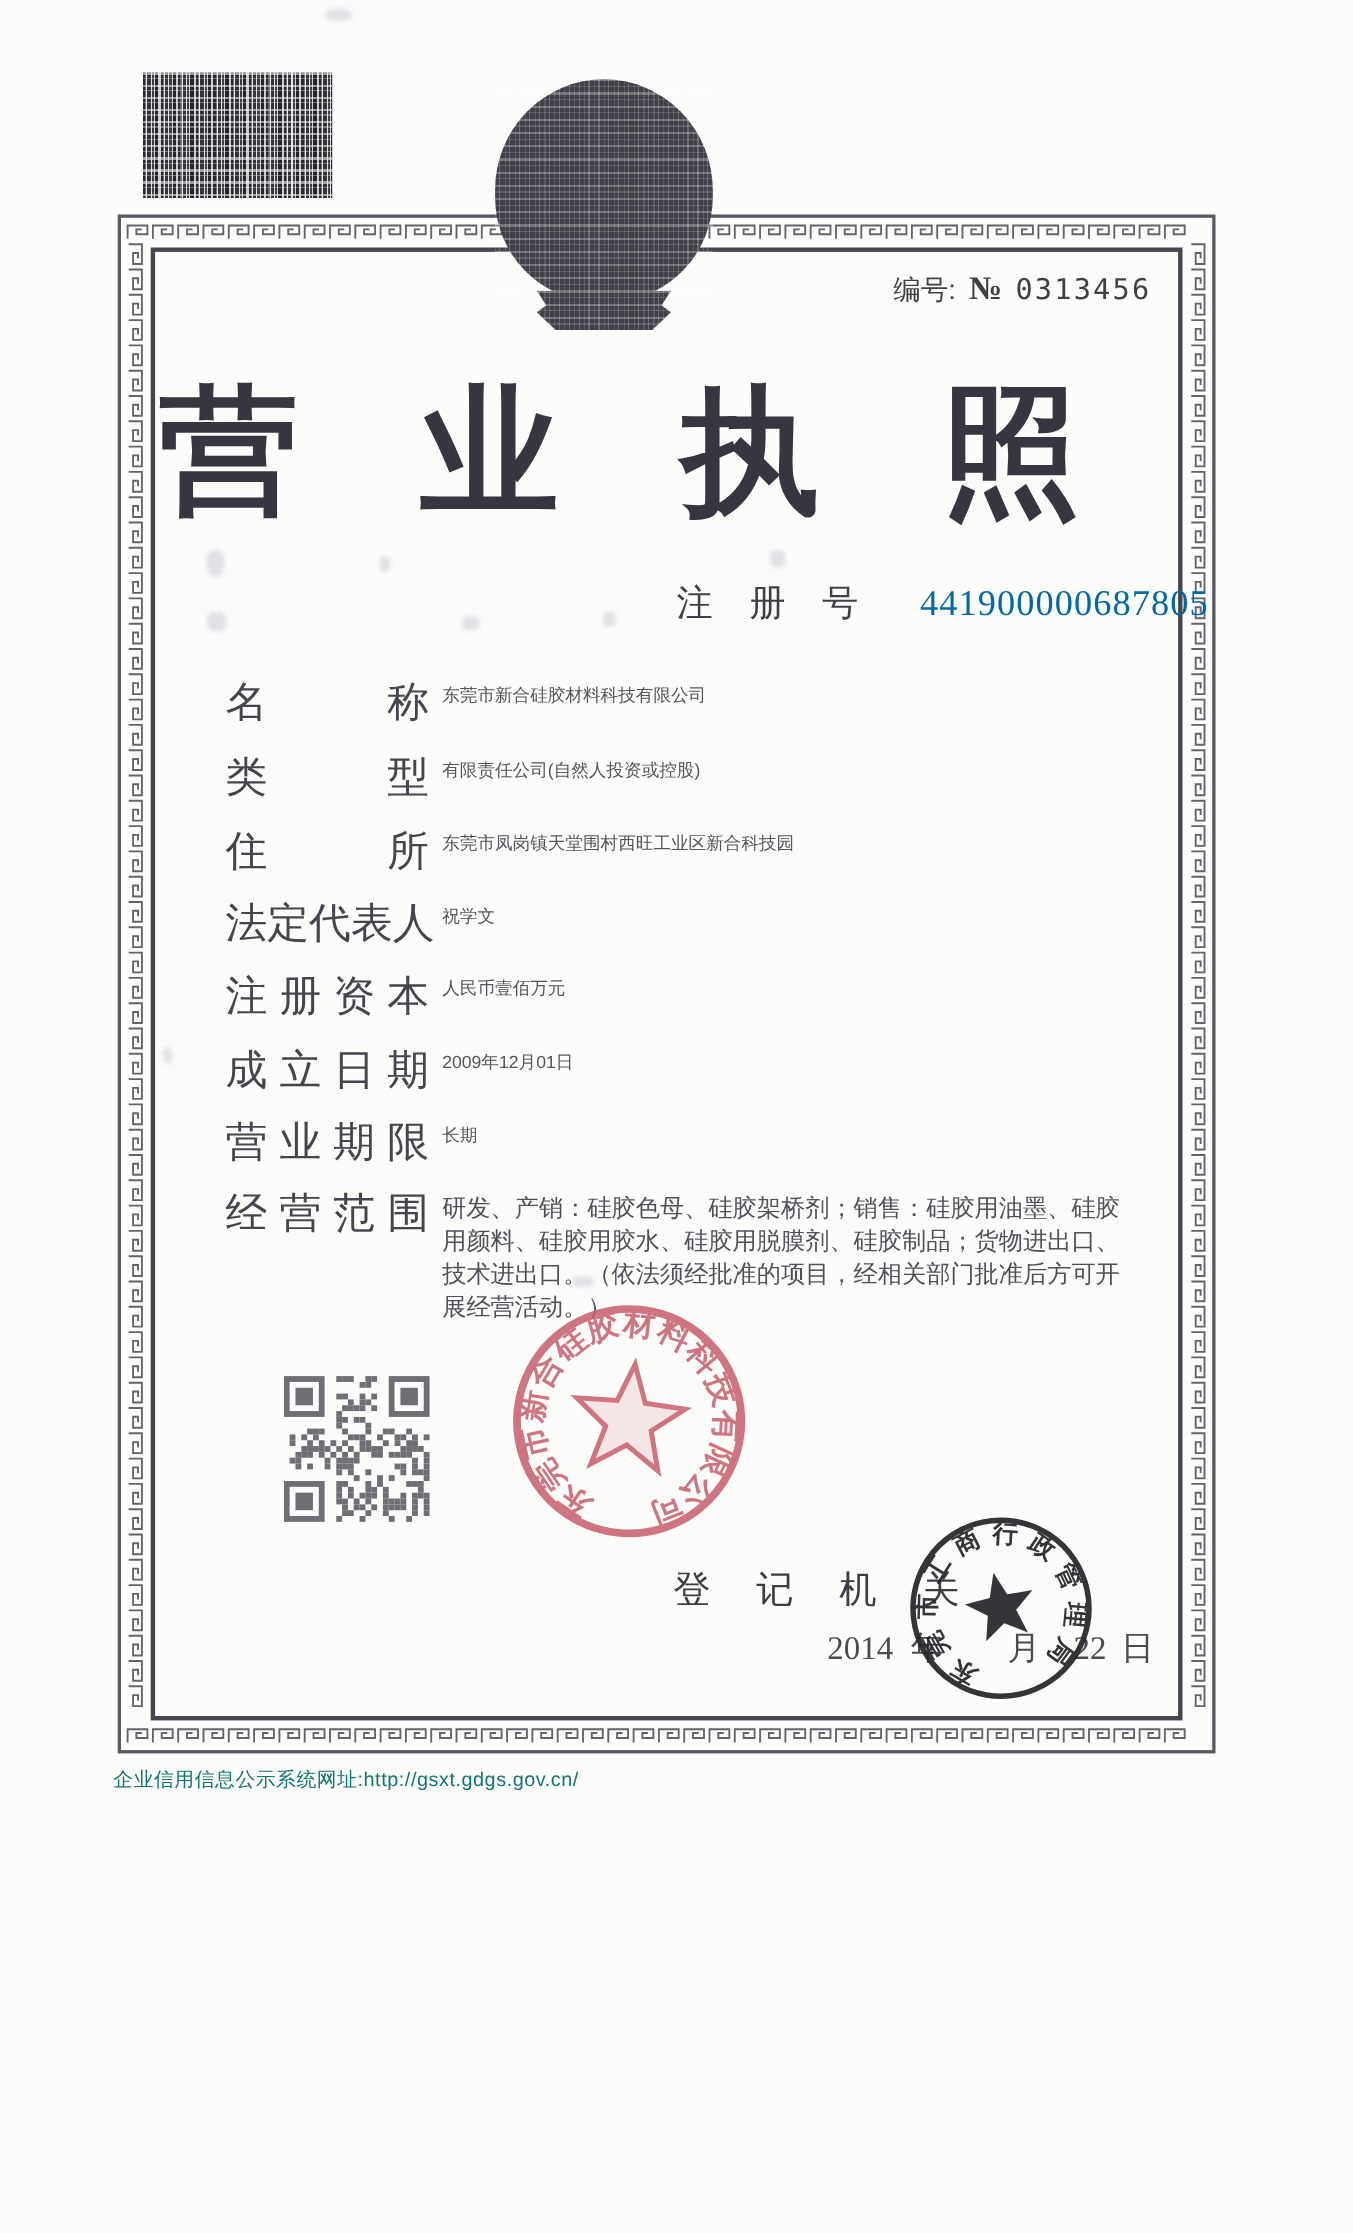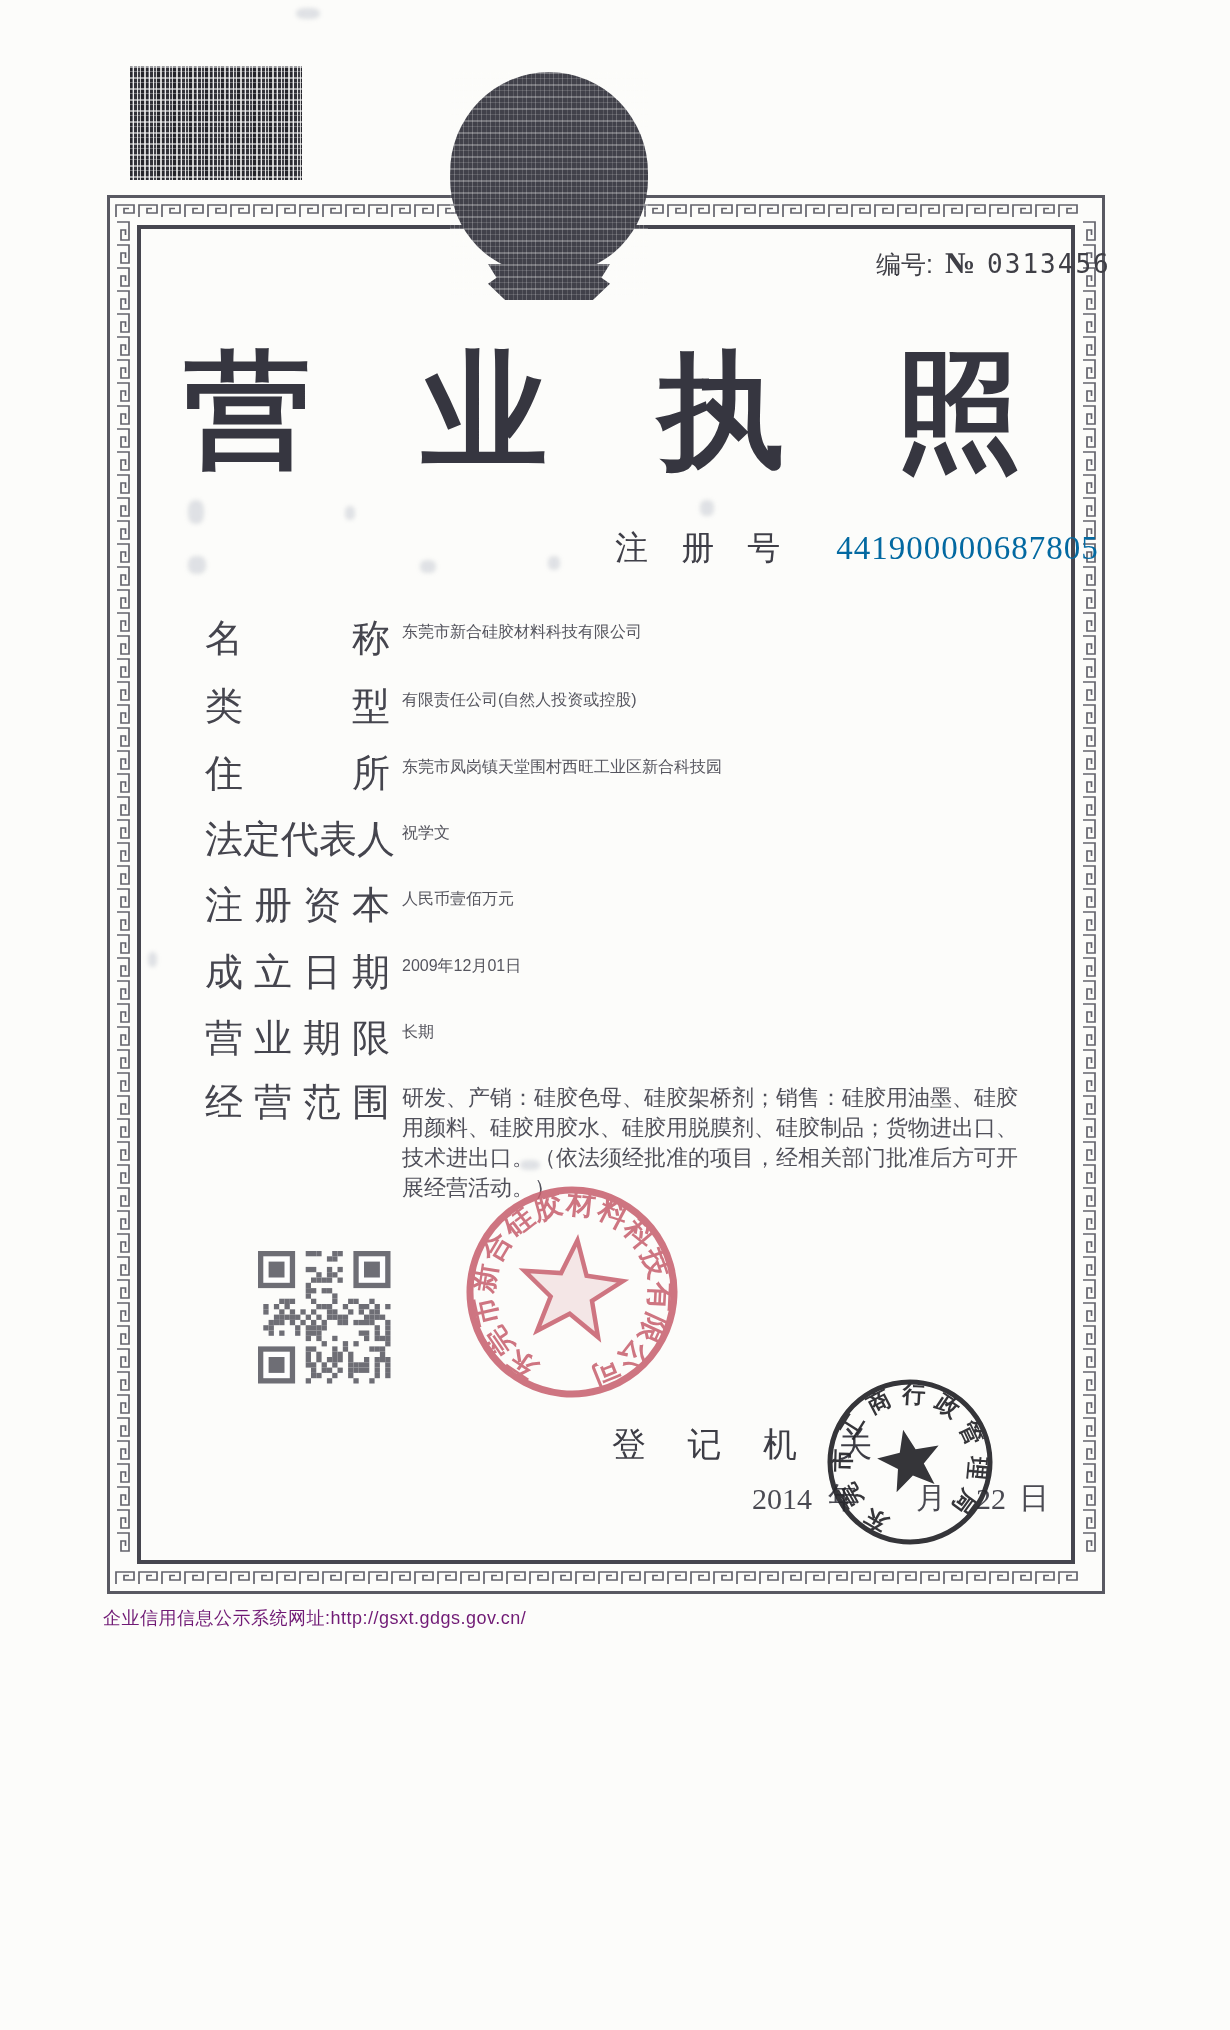--- a/index.html
+++ b/index.html
@@ -26,24 +26,24 @@
   
   .frame{position:absolute;left:107px;top:195px;width:992px;height:1393px;border:3px solid #595962;z-index:1;}
   .strip{position:absolute;overflow:hidden;}
   .strip.top{left:4px;right:4px;top:4px;height:18px;}
   .strip.bottom{left:4px;right:4px;bottom:4px;height:18px;}
   .strip.left{left:4px;top:22px;bottom:22px;width:18px;}
   .strip.right{right:4px;top:22px;bottom:22px;width:18px;}
   .frame .inner{position:absolute;inset:27px;border:4px solid #46464f;}
 
   
-  .serial{position:absolute;left:876px;top:246px;display:flex;gap:12px;align-items:baseline;z-index:2;color:#3f3f46;font-size:25px;}
+  .serial{position:absolute;left:812px;top:246px;display:flex;gap:12px;align-items:baseline;z-index:2;color:#3f3f46;font-size:25px;}
   .serial .sym{font-family:"Liberation Serif",serif;font-weight:bold;font-size:30px;}
   .serial .num{font-family:"DejaVu Sans Mono",monospace;font-size:26px;letter-spacing:2px;}
-  .title{position:absolute;left:107px;top:328px;width:992px;text-align:center;font-size:126px;font-weight:bold;
+  .title{position:absolute;left:107px;top:328px;width:992px;text-align:left;font-size:126px;font-weight:bold;
          color:#30303a;letter-spacing:38px;text-indent:38px;filter:blur(.6px) contrast(.92);z-index:2;white-space:nowrap;}
   .regline{position:absolute;left:615px;top:526px;display:flex;align-items:baseline;gap:44px;z-index:2;}
   .regline .rlabel{font-size:33px;letter-spacing:12px;color:#3f3f48;}
   .regline .rnum{font-family:"Liberation Serif",serif;font-size:33px;color:#0369a1;letter-spacing:1px;}
 
   
   .frow{position:absolute;left:205px;z-index:2;height:50px;}
   .flabel{width:185px;font-size:38px;color:#45454e;display:flex;justify-content:space-between;filter:blur(.3px);}
   .fvalue{position:absolute;left:197px;top:9px;width:640px;font-size:16px;color:#55555e;white-space:nowrap;filter:blur(.25px);}
   .fvalue.wrap{white-space:normal;width:622px;top:6px;font-size:22px;line-height:30px;color:#50505a;}
@@ -56,21 +56,21 @@
   .issue-date .u2{margin-left:58px;}
   .issue-date .d{margin-left:30px;}
   .issue-date .u3{margin-left:13px;}
 
   
   .company-seal{position:absolute;left:462px;top:1182px;z-index:5;opacity:.85;filter:blur(.55px);}
   .authority-seal{position:absolute;left:822px;top:1374px;z-index:5;opacity:.93;filter:blur(.35px);}
   .qr{position:absolute;left:258px;top:1251px;z-index:2;opacity:.82;filter:blur(.2px);}
 
   
-  .footer-left{position:absolute;left:103px;top:1606px;font-size:18px;color:#701a75;z-index:2;letter-spacing:.5px;}
+  .footer-left{position:absolute;left:103px;top:1606px;font-size:18px;color:#0f766e;z-index:2;letter-spacing:.5px;}
   .footer-right{position:absolute;left:710px;top:1603px;font-size:20px;color:#3a3a42;z-index:2;letter-spacing:.5px;filter:blur(.2px);}
 
   
   .smudge{position:absolute;background:rgba(110,120,145,.20);border-radius:40%;filter:blur(2px);z-index:2;}
 </style>
 </head>
 <body>
 
 <div class="page">
 

